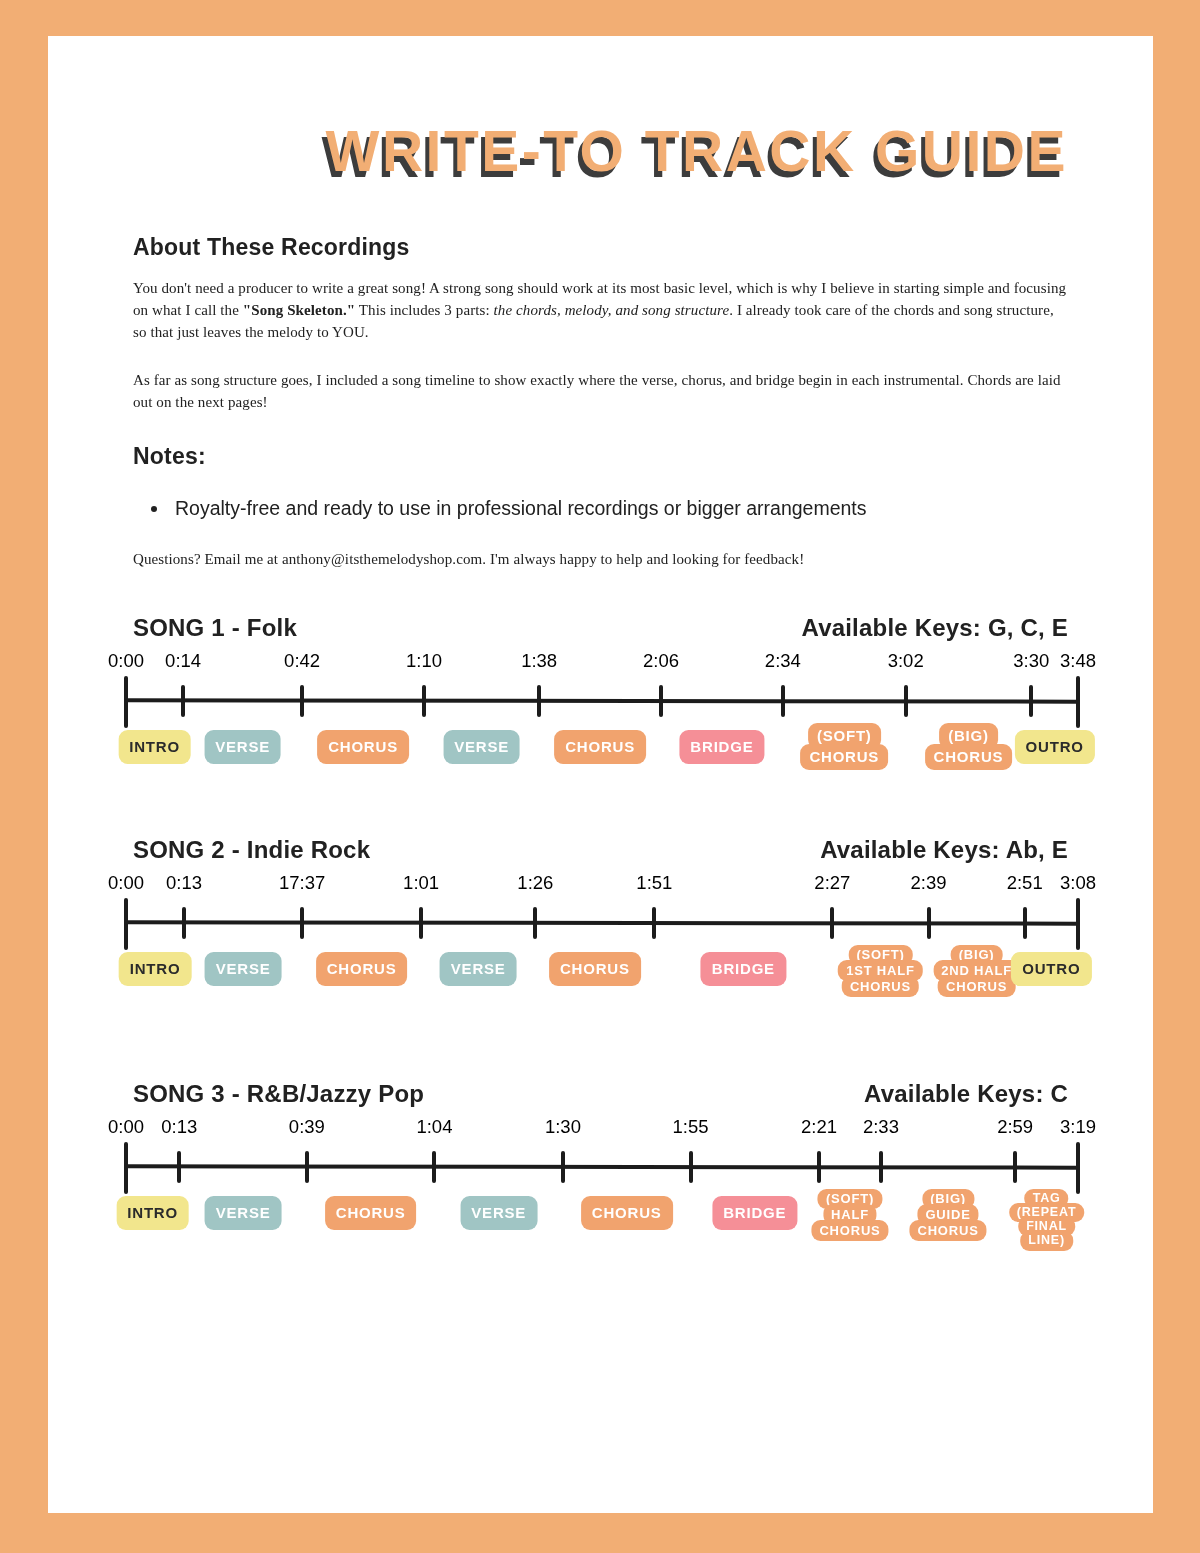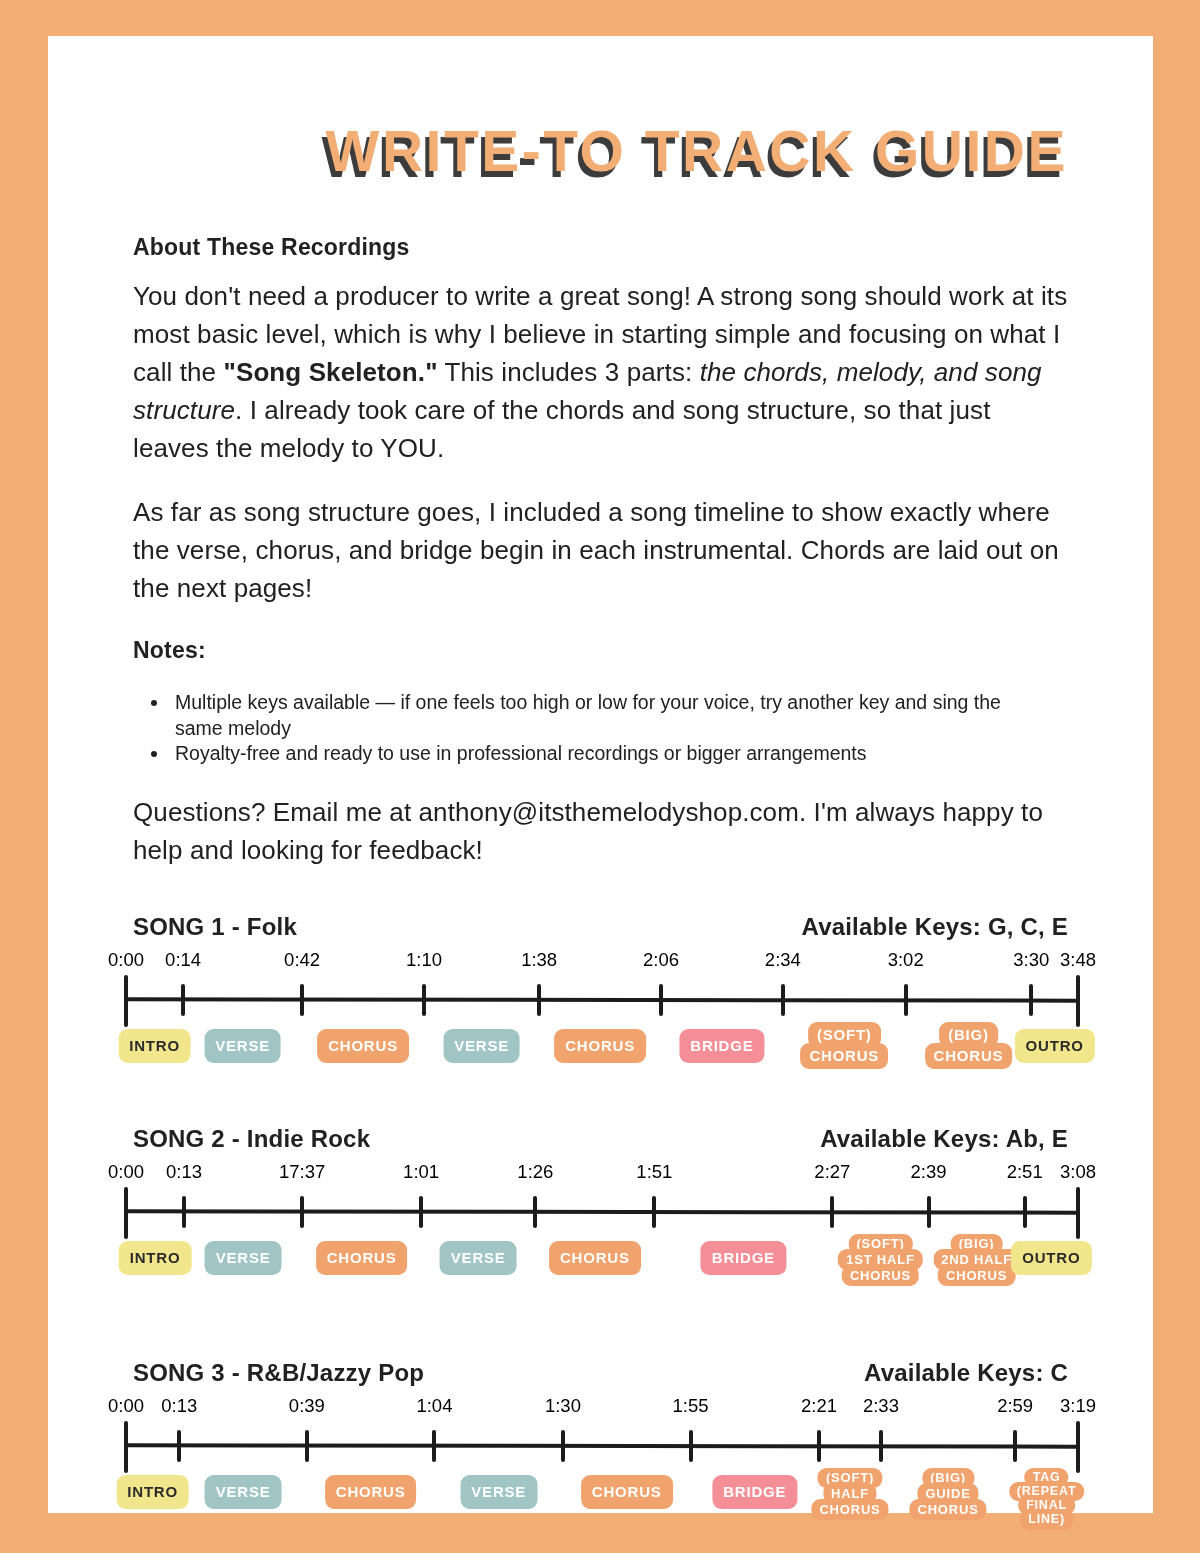--- a/index.html
+++ b/index.html
@@ -30,24 +30,25 @@
     white-space: nowrap;
   }
   h2.section-heading {
     margin: 50px 0 0 0;
     font-size: 23px;
     font-weight: bold;
     letter-spacing: 0.2px;
   }
   p.body-text {
     margin: 16px 0 0 0;
-    font-size: 26px;
-    line-height: 38px;
+    font-size: 15px;
+    line-height: 22px;
     letter-spacing: 0.1px;
     width: 935px;
+    font-family: Liberation Serif, serif;
   }
   p.body-text .b { font-weight: bold; }
   p.body-text .i { font-style: italic; }
   ul.notes {
     margin: 26px 0 0 0; padding: 0;
     list-style: none;
     width: 920px;
   }
   ul.notes li {
     position: relative;
@@ -55,21 +56,21 @@
     font-size: 19.5px;
     line-height: 25.5px;
   }
   ul.notes li::before {
     content: "";
     position: absolute; left: 18px; top: 10px;
     width: 6px; height: 6px; border-radius: 50%;
     background: #212121;
   }
   
-  .song { margin-top: 38px; }
+  .song { margin-top: 48px; }
   .song:first-child { margin-top: 44px; }
   .song-header {
     display: flex; justify-content: space-between; align-items: baseline;
     width: 935px;
   }
   .song-title, .song-keys {
     margin: 0; font-size: 24px; font-weight: bold; letter-spacing: 0.2px;
   }
   .timeline { position: relative; margin-left: -7px; width: 952px; }
   .times { position: relative; height: 30px; }
@@ -121,21 +122,20 @@
 <div class="frame">
   <div class="page">
     <h1 class="title">WRITE-TO TRACK GUIDE</h1>
 
     <h2 class="section-heading">About These Recordings</h2>
     <p class="body-text" id="para1"><span>You don't need a producer to write a great song! A strong song should work at its most basic level, which is why I believe in starting simple and focusing on what I call the </span><span class="b">"Song Skeleton."</span><span> This includes 3 parts: </span><span class="i">the chords, melody, and song structure</span><span>. I already took care of the chords and song structure, so that just leaves the melody to YOU.</span></p>
     <p class="body-text" style="margin-top:26px">As far as song structure goes, I included a song timeline to show exactly where the verse, chorus, and bridge begin in each instrumental. Chords are laid out on the next pages!</p>
 
     <h2 class="section-heading" style="margin-top:30px">Notes:</h2>
     <ul class="notes" id="notes-list">
-        <li>Multiple keys available — if one feels too high or low for your voice, try another key and sing the same melody</li>
         <li>Royalty-free and ready to use in professional recordings or bigger arrangements</li>
       </ul>
 
     <p class="body-text" style="margin-top:26px">Questions? Email me at anthony@itsthemelodyshop.com. I'm always happy to help and looking for feedback!</p>
 
     <div id="songs">
         <section class="song">
           <div class="song-header">
             <h3 class="song-title">SONG 1 - Folk</h3>
             <h3 class="song-keys">Available Keys: G, C, E</h3>

